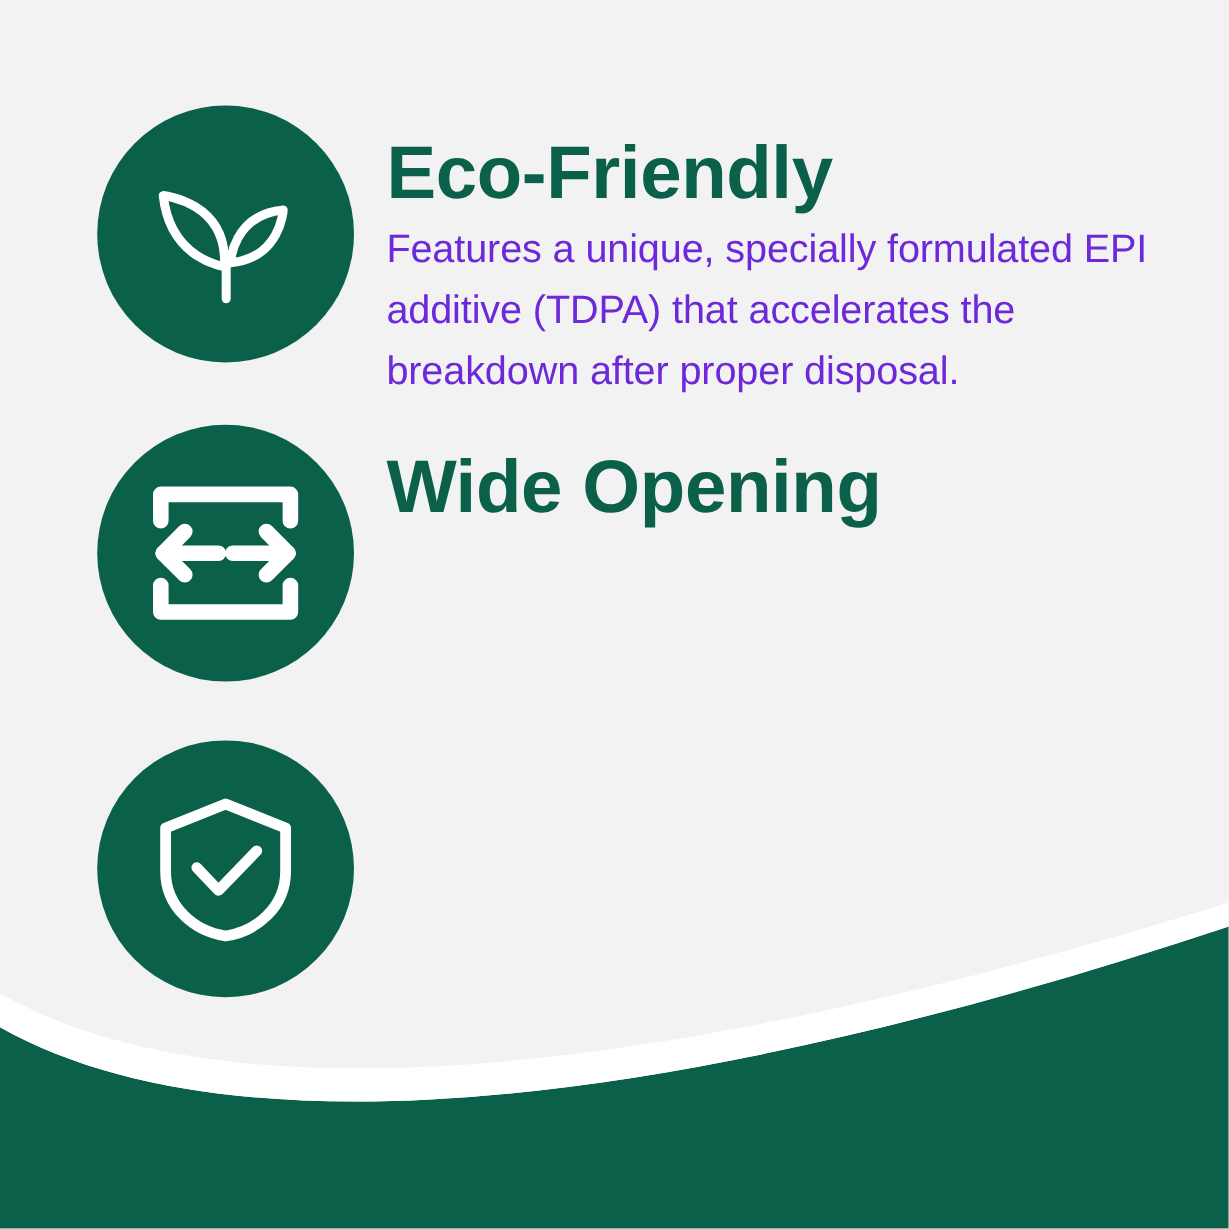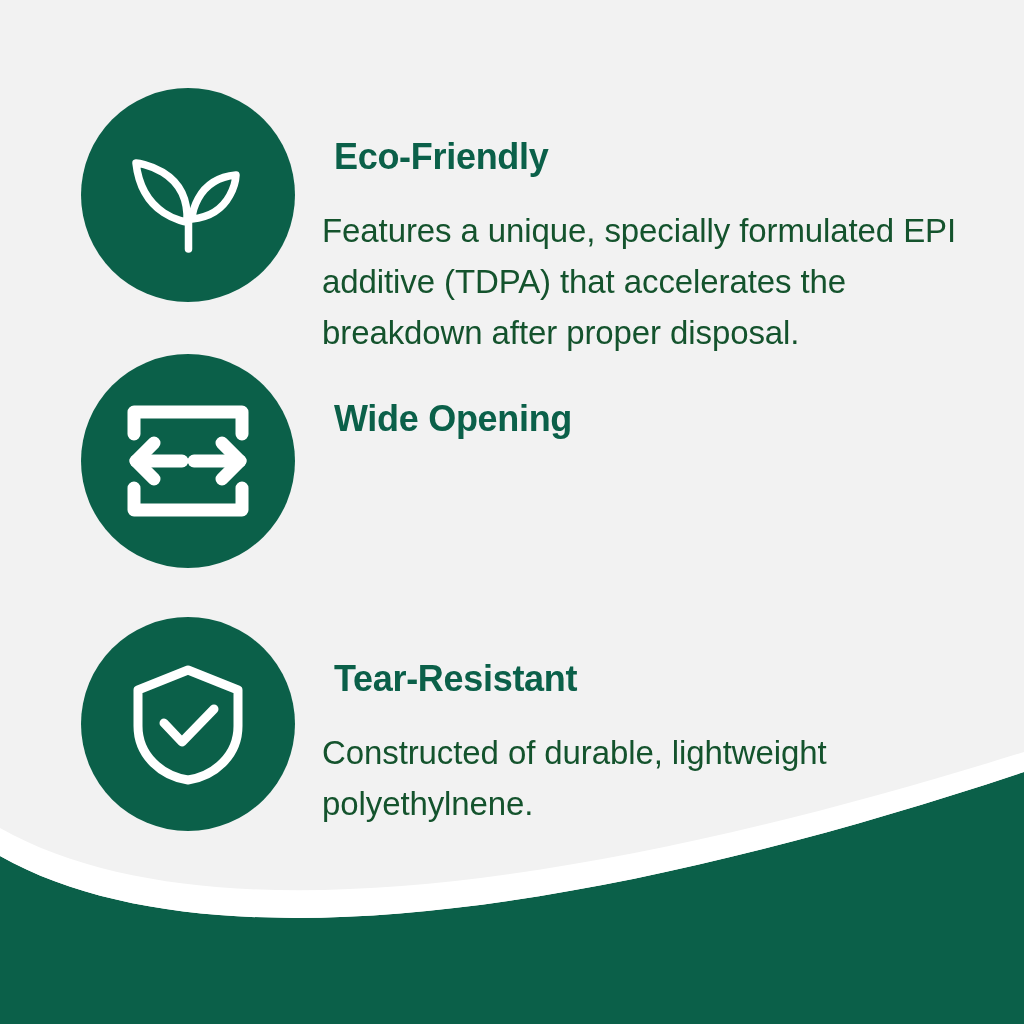--- a/index.html
+++ b/index.html
@@ -66,32 +66,32 @@
     display: block;
   }
 
   .feature-text {
     position: absolute;
     left: 241px;
     top: 0;
     width: 680px;
   }
   .feature-title {
-    margin: 12px;
+    margin: 0;
     color: #0b6049;
     font-family: "Liberation Sans Narrow", "Liberation Sans", sans-serif;
     font-weight: bold;
-    font-size: 36px;
+    font-size: 62px;
     line-height: 52px;
     letter-spacing: -0.3px;
     white-space: nowrap;
   }
   .feature-desc {
     margin: 0;
-    color: #14532d;
+    color: #6d28d9;
     font-family: "Liberation Sans Narrow", "Liberation Sans", sans-serif;
     font-weight: normal;
     font-size: 33px;
     line-height: 51px;
     letter-spacing: -0.1px;
   }
   .r1 .feature-title { padding-top: 31px; }
   .r1 .feature-desc  { padding-top: 10px; }
   .r2 .feature-title { padding-top: 27px; }
   .r2 .feature-desc  { padding-top: 10px; }
@@ -150,24 +150,20 @@
       <div class="icon-badge">
         <svg width="128" height="128" viewBox="0 0 128 128" aria-hidden="true">
           <g fill="none" stroke="#ffffff" stroke-width="9" stroke-linecap="round" stroke-linejoin="round">
 
             <path d="M64 10 L 114 30 L 114 66 C 114 96, 90 116, 64 120 C 38 116, 14 96, 14 66 L 14 30 Z"></path>
 
             <path d="M40 63 L 58 82 L 90 49"></path>
           </g>
         </svg>
       </div>
-      <div class="feature-text">
-        <h2 class="feature-title">Tear-Resistant</h2>
-        <p class="feature-desc">Constructed of durable, lightweight polyethylnene.</p>
-      </div>
     </div>
 
   </div>
 
   <svg class="wave-layer" viewBox="0 0 1024 1024" preserveAspectRatio="none">
 
     <path d="M0 856 C 220 980, 640 900, 1024 772 L 1024 1024 L 0 1024 Z" fill="#0b6049"></path>
 
     <path d="M0 828 C 220 952, 640 872, 1024 752
              L 1024 772

